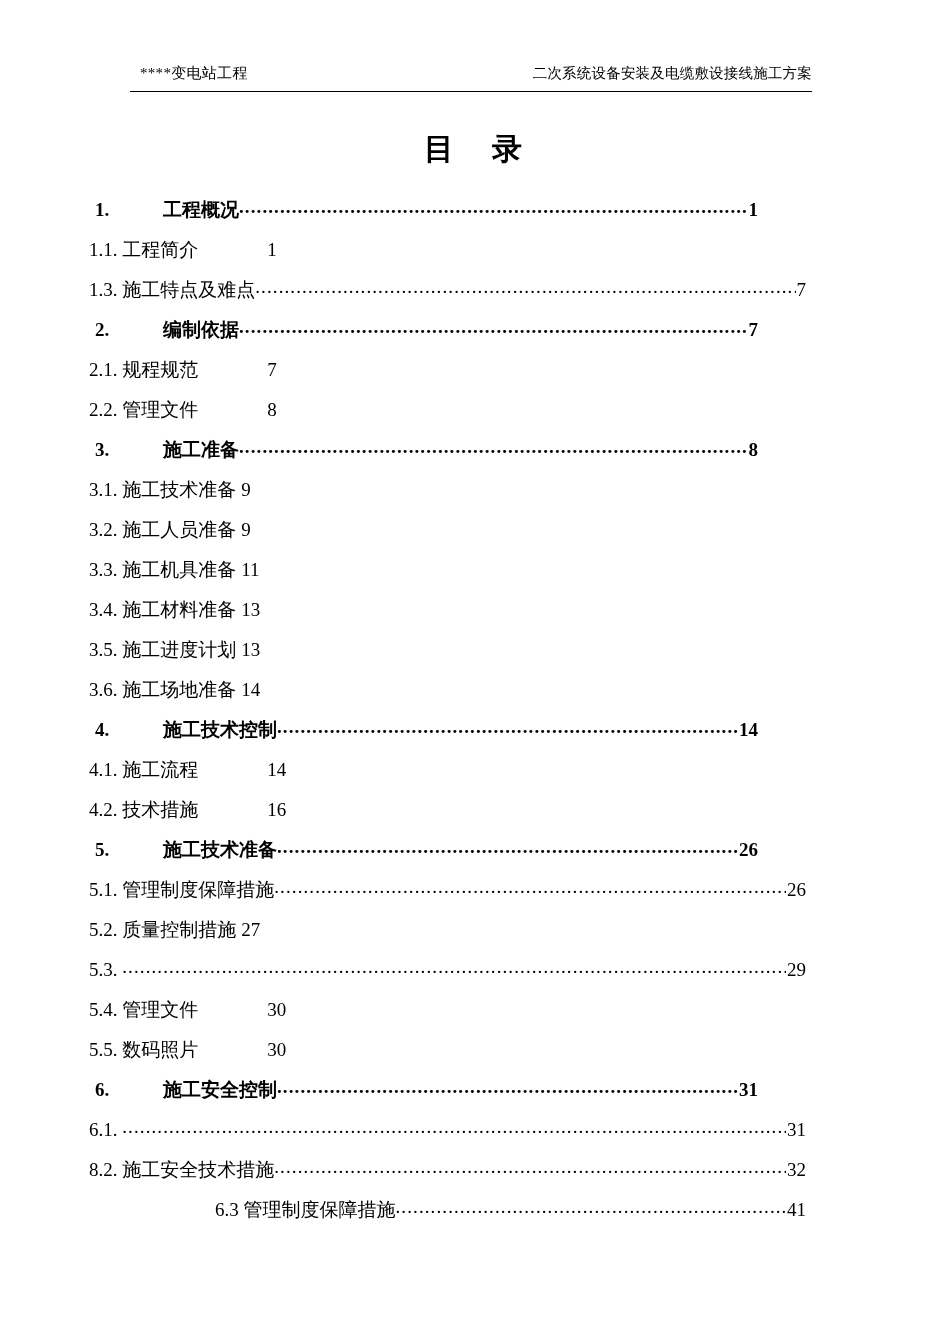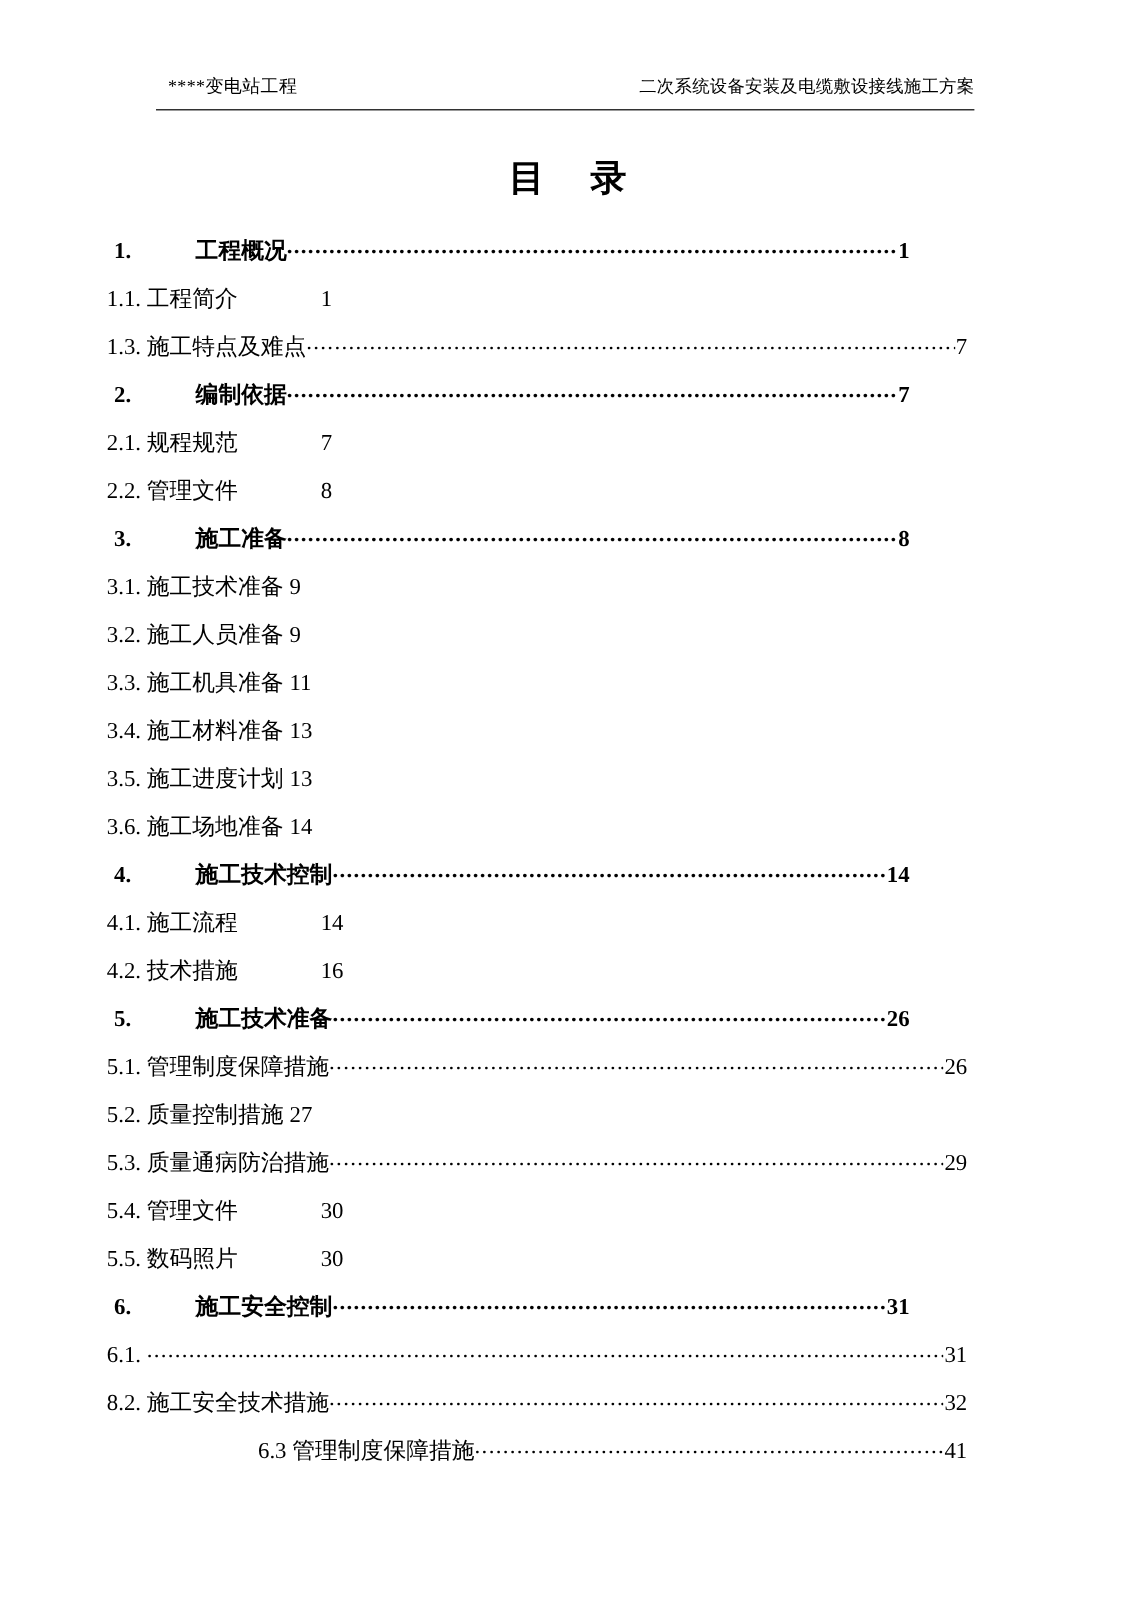--- a/index.html
+++ b/index.html
@@ -328,21 +328,20 @@
           <span>&nbsp;</span>
           <span class="label">质量控制措施</span>
           <span class="gap" style="width: 4px;"></span>
           <span class="pageno">27</span>
         </span>
       </div>
       <div class="toc-row lvl2">
         <span class="body leadered">
           <span>5.3.</span>
           <span>&nbsp;</span>
-          <span class="label">质量通病防治措施</span>
           <span class="leader"></span>
           <span class="pageno">29</span>
         </span>
       </div>
       <div class="toc-row lvl2">
         <span class="body">
           <span>5.4.</span>
           <span>&nbsp;</span>
           <span class="label">管理文件</span>
           <span class="gap" style="width: 68px;"></span>

